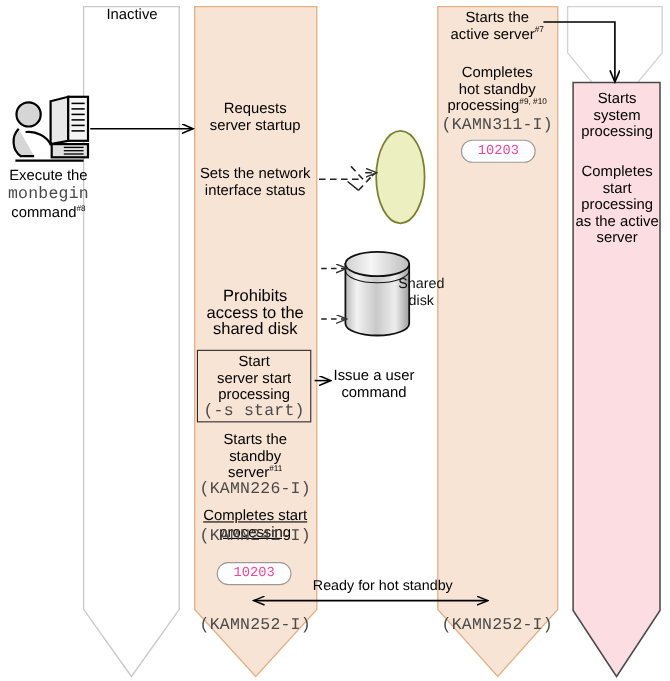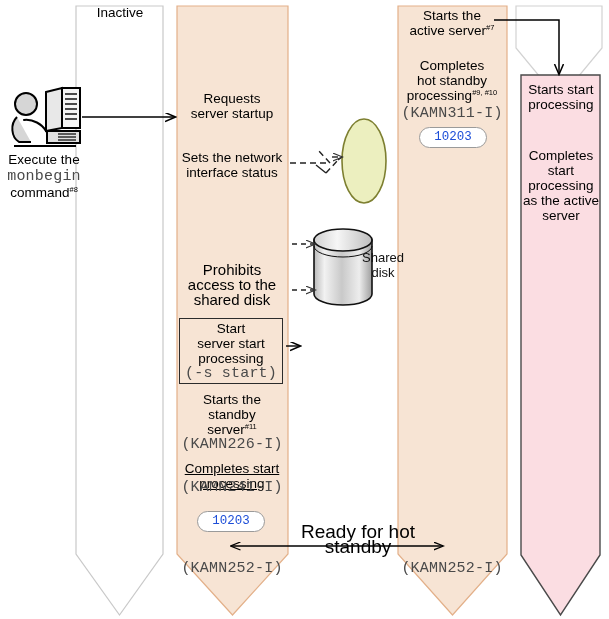--- a/index.html
+++ b/index.html
@@ -40,41 +40,41 @@
   #proc-box{
     position:absolute;left:179px;top:318px;width:104px;height:66px;
     border:1.6px solid #2b2b2b;background:#f7e4d4;box-sizing:border-box;
     display:flex;flex-direction:column;align-items:center;justify-content:center;
     line-height:15px;font-size:13.5px;text-align:center;
   }
 
   
   #disconnected{left:286px;top:109px;width:72px;text-align:left;font-size:13.5px;line-height:16px;}
   #issue-cmd{left:294px;top:333px;width:92px;font-size:13.5px;line-height:16px;}
-  #ready-label{left:268px;top:524px;width:180px;font-size:19px;}
+  #ready-label{left:258px;top:524px;width:180px;font-size:13px;}
 
   
   #disk-label{position:absolute;left:314px;top:250px;width:58px;text-align:center;
     font-size:13px;line-height:15px;color:#111;}
 
   
   #c3-startsactive{left:396px;top:8px;width:112px;font-size:13.5px;}
   #c3-completes{left:396px;top:58px;width:112px;font-size:13.5px;}
   #c3-kamn311{left:396px;top:106px;width:112px;}
   #c3-kamn252{left:396px;top:561px;width:112px;}
 
   
   #c4-starts{left:522px;top:82px;width:78px;font-size:13.5px;}
   #c4-completes{left:522px;top:148px;width:78px;font-size:13.5px;}
 
   
   .pill{
     position:absolute;border:1.3px solid #9a9a9a;border-radius:11px;
     background:#ffffff;height:19px;line-height:18px;text-align:center;
-    font-family:"Liberation Mono", monospace;font-size:12.5px;color:#1d4ed8;
+    font-family:"Liberation Mono", monospace;font-size:12.5px;color:#ec4899;
   }
   #pill-c2{left:197px;top:511px;width:66px;}
   #pill-c3{left:419px;top:127px;width:66px;}
 </style>
 </head>
 <body>
 
 <div class="canvas">
 
   <svg class="layer" viewBox="0 0 609 619">
@@ -211,41 +211,43 @@
   <div class="txt mono" id="c2-kamn241">(KAMN241-I)</div>
 
   <div class="pill" id="pill-c2">10203</div>
 
   <div class="txt mono" id="c2-kamn252">(KAMN252-I)</div>
 
 
   <div id="disk-label" style="white-space:pre-line;padding-left:40px;">Shared
 disk</div>
 
+  <div class="txt" id="issue-cmd" style="white-space:pre-line;">Issue a user
+command</div>
 
   <div class="txt" id="ready-label">Ready for hot standby</div>
 
   <div class="txt" id="c3-startsactive">
     <span style="white-space:pre-line;">Starts the
 active server</span><sup>#7</sup>
   </div>
 
   <div class="txt" id="c3-completes">
     <span style="white-space:pre-line;">Completes
 hot standby
 processing</span><sup>#9, #10</sup>
   </div>
 
   <div class="txt mono" id="c3-kamn311">(KAMN311-I)</div>
 
   <div class="pill" id="pill-c3">10203</div>
 
   <div class="txt mono" id="c3-kamn252">(KAMN252-I)</div>
 
-  <div class="txt" id="c4-starts" style="white-space:pre-line;">Starts start
+  <div class="txt" id="c4-starts" style="white-space:pre-line;">Starts system
 processing</div>
 
   <div class="txt" id="c4-completes" style="white-space:pre-line;">Completes
 start
 processing
 as the active
 server</div>
 
 </div>
 

